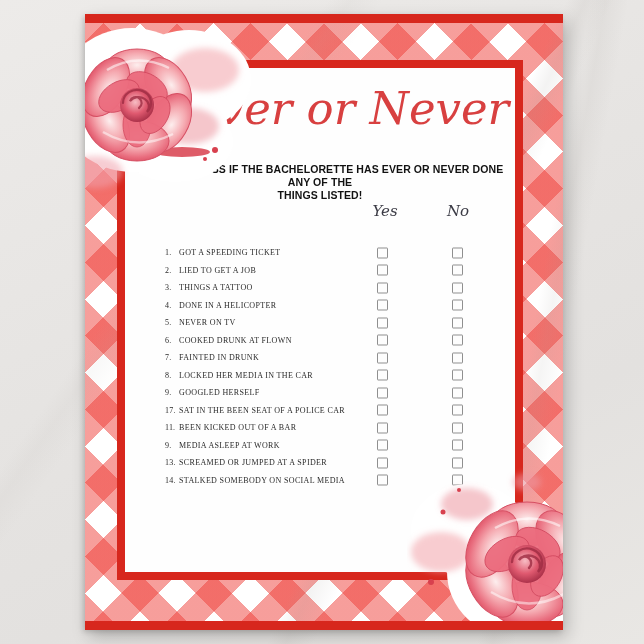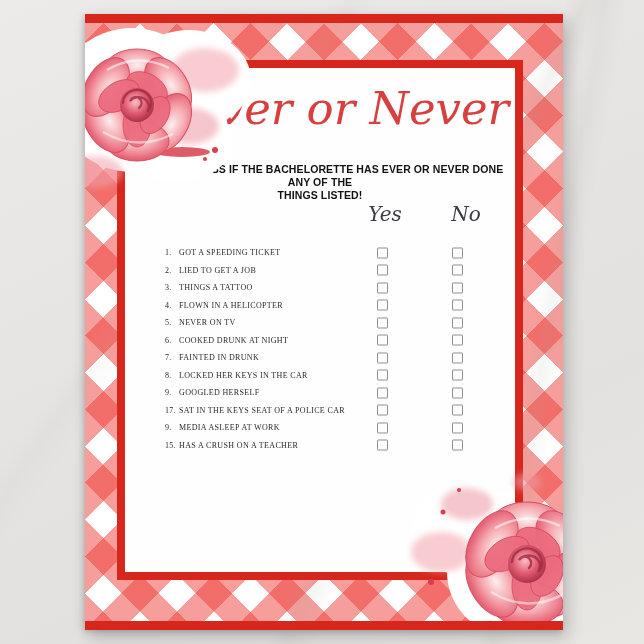--- a/index.html
+++ b/index.html
@@ -41,24 +41,24 @@
     position:absolute;left:0;right:0;top:16px;text-align:center;text-indent:55px;
     font-family:"DejaVu Serif",serif;font-style:italic;font-weight:400;
     font-size:45px;line-height:1.1;color:#d84040;white-space:nowrap;
   }
   .subtitle{
     position:absolute;left:0;right:0;top:95px;text-align:center;
     font-weight:700;font-size:10.5px;letter-spacing:.1px;line-height:1.25;color:#121212;
   }
   .col-head{
     position:absolute;top:134px;transform:translateX(-50%);
-    font-family:"DejaVu Serif",serif;font-style:italic;font-size:20px;color:#3b3b45;
+    font-family:"DejaVu Serif",serif;font-style:italic;font-size:15px;color:#3b3b45;
   }
   .col-head.yes{left:260px;}
-  .col-head.no{left:333px;margin-left:8px;}
+  .col-head.no{left:333px;}
   
   .list{position:absolute;left:0;top:176px;width:100%;}
   .row{position:relative;height:17.5px;display:flex;align-items:center;padding-left:40px;box-sizing:border-box;}
   .num{
     display:inline-block;width:14px;flex:0 0 14px;
     font-family:"Liberation Serif",serif;font-size:8px;letter-spacing:.2px;color:#2a2a2a;
   }
   .lab{
     font-family:"Liberation Serif",serif;font-size:8px;letter-spacing:.35px;color:#2a2a2a;white-space:nowrap;
   }
@@ -102,69 +102,81 @@
               <span class="cb no"></span>
             </div>
             <div class="row">
               <span class="num">3.</span>
               <span class="lab">THINGS A TATTOO</span>
               <span class="cb yes"></span>
               <span class="cb no"></span>
             </div>
             <div class="row">
               <span class="num">4.</span>
-              <span class="lab">FLOWN IN A HELICOPTER</span>
+              <span class="lab">DONE IN A HELICOPTER</span>
               <span class="cb yes"></span>
               <span class="cb no"></span>
             </div>
             <div class="row">
               <span class="num">5.</span>
               <span class="lab">NEVER ON TV</span>
               <span class="cb yes"></span>
               <span class="cb no"></span>
             </div>
             <div class="row">
               <span class="num">6.</span>
-              <span class="lab">COOKED DRUNK AT NIGHT</span>
+              <span class="lab">COOKED DRUNK AT FLOWN</span>
               <span class="cb yes"></span>
               <span class="cb no"></span>
             </div>
             <div class="row">
               <span class="num">7.</span>
               <span class="lab">FAINTED IN DRUNK</span>
               <span class="cb yes"></span>
               <span class="cb no"></span>
             </div>
             <div class="row">
               <span class="num">8.</span>
-              <span class="lab">LOCKED HER KEYS IN THE CAR</span>
+              <span class="lab">LOCKED HER MEDIA IN THE CAR</span>
               <span class="cb yes"></span>
               <span class="cb no"></span>
             </div>
             <div class="row">
               <span class="num">9.</span>
               <span class="lab">GOOGLED HERSELF</span>
               <span class="cb yes"></span>
               <span class="cb no"></span>
             </div>
             <div class="row">
               <span class="num">17.</span>
-              <span class="lab">SAT IN THE KEYS SEAT OF A POLICE CAR</span>
+              <span class="lab">SAT IN THE BEEN SEAT OF A POLICE CAR</span>
+              <span class="cb yes"></span>
+              <span class="cb no"></span>
+            </div>
+            <div class="row">
+              <span class="num">11.</span>
+              <span class="lab">BEEN KICKED OUT OF A BAR</span>
               <span class="cb yes"></span>
               <span class="cb no"></span>
             </div>
             <div class="row">
               <span class="num">9.</span>
               <span class="lab">MEDIA ASLEEP AT WORK</span>
               <span class="cb yes"></span>
               <span class="cb no"></span>
             </div>
             <div class="row">
-              <span class="num">15.</span>
-              <span class="lab">HAS A CRUSH ON A TEACHER</span>
+              <span class="num">13.</span>
+              <span class="lab">SCREAMED OR JUMPED AT A SPIDER</span>
+              <span class="cb yes"></span>
+              <span class="cb no"></span>
+            </div>
+            <div class="row">
+              <span class="num">14.</span>
+              <span class="lab">STALKED SOMEBODY ON SOCIAL MEDIA</span>
               <span class="cb yes"></span>
               <span class="cb no"></span>
             </div>
           </div>
       </div>
     </div>
 
     <svg class="rose tl" viewBox="0 0 220 220">
       <defs>
         <radialGradient id="pgA" cx="50%" cy="40%" r="65%">

